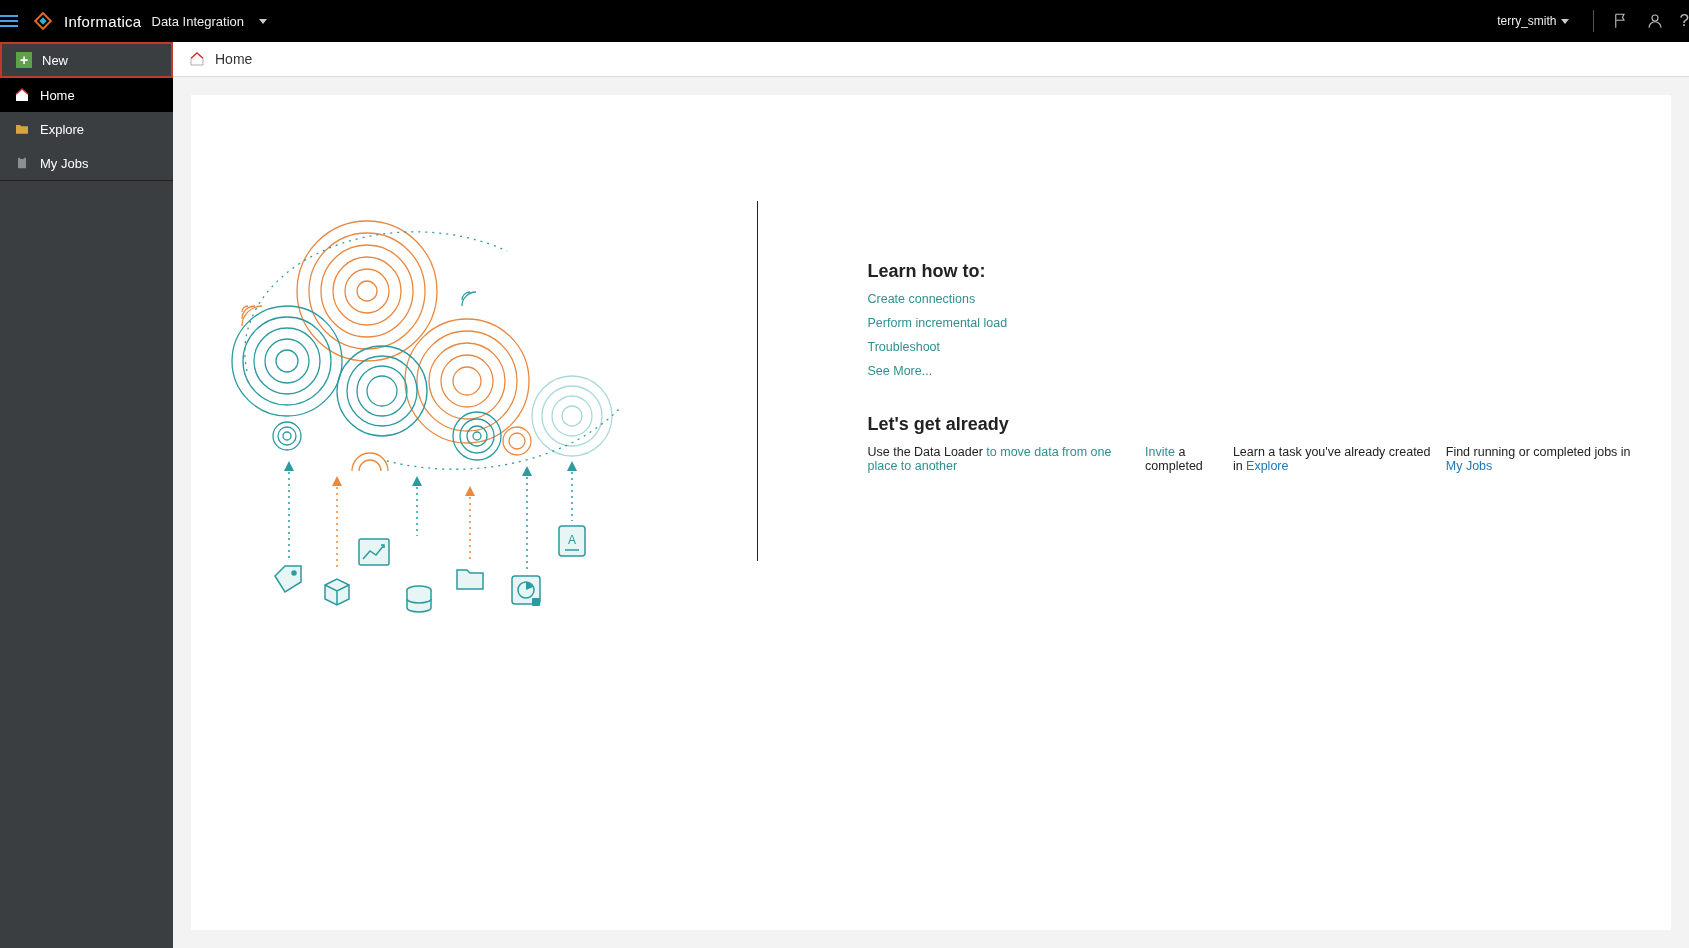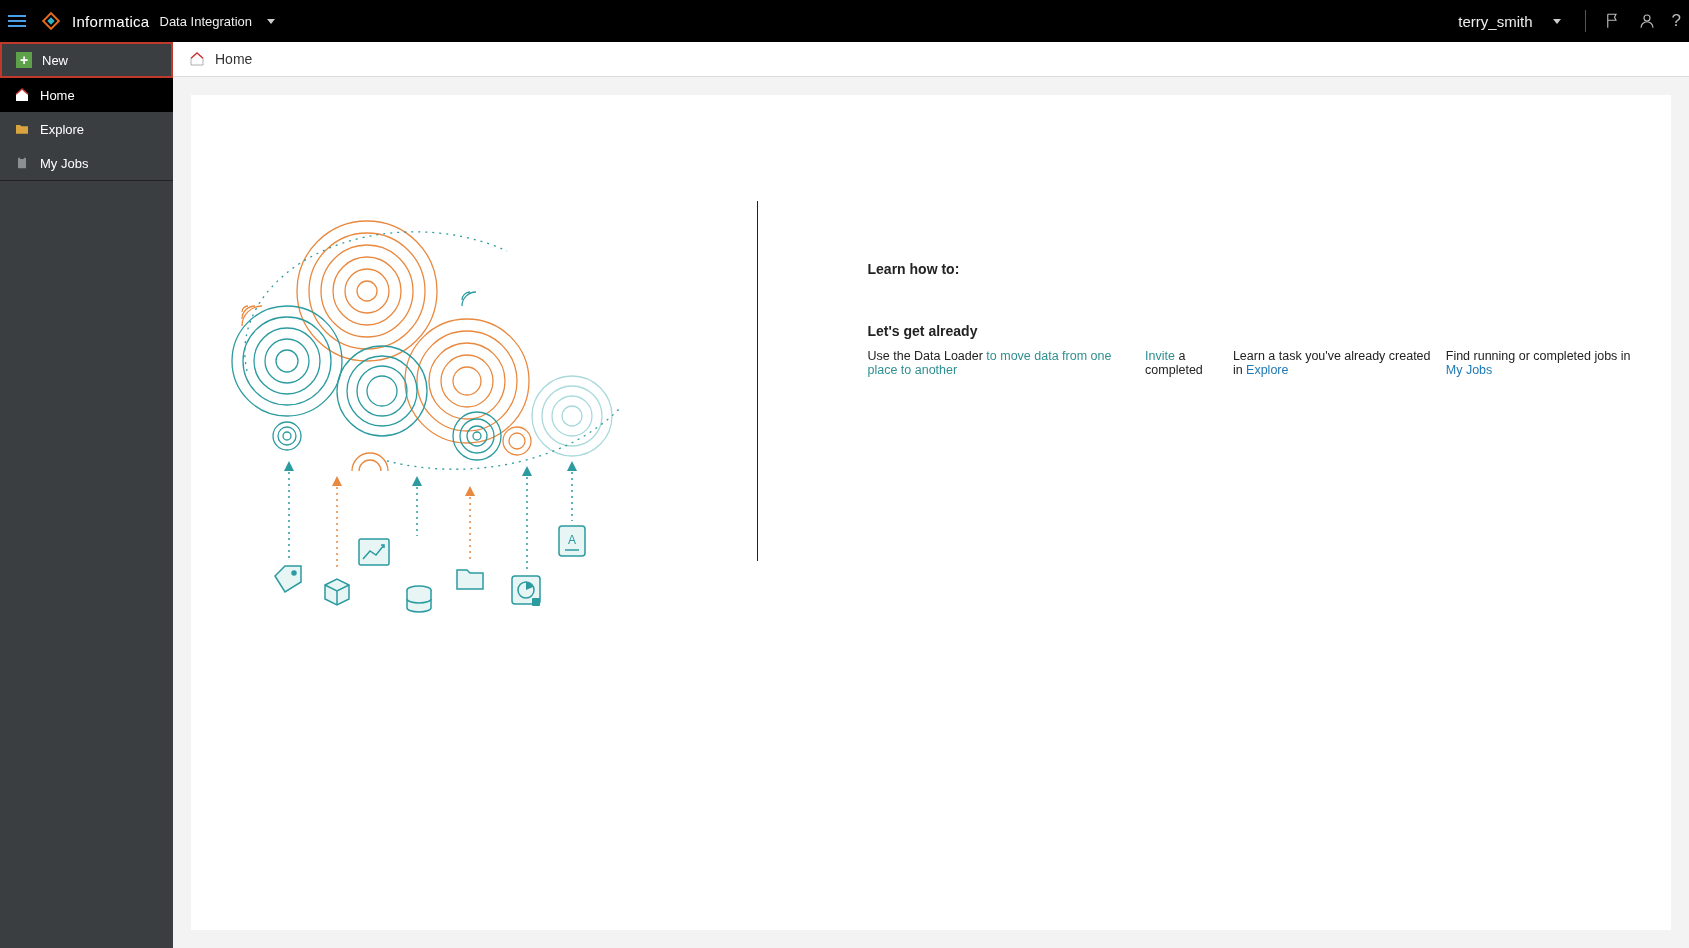--- a/index.html
+++ b/index.html
@@ -6,33 +6,33 @@
   body { font-family: Arial, Helvetica, sans-serif; background: #fff; color: #222; overflow: hidden; }
   .app { width: 1689px; height: 948px; display: flex; flex-direction: column; }
 
   
   .header {
     height: 42px;
     background: #000;
     color: #fff;
     display: flex;
     align-items: center;
-    padding: 0 8px;
+    padding: 0 0;
   }
   .hamburger {
     display: flex; flex-direction: column; justify-content: center; gap: 3px;
     width: 20px; height: 20px; cursor: pointer; margin-right: 12px;
   }
   .hamburger div { height: 2px; background: #4aa0e6; width: 18px; }
   .logo { width: 22px; height: 22px; margin-right: 10px; }
   .brand { font-size: 15px; font-weight: 400; margin-right: 10px; letter-spacing: 0.3px; }
   .service-picker { font-size: 13px; color: #eee; display: flex; align-items: center; gap: 15px; cursor: pointer; }
   .chevron-down { width: 0; height: 0; border-left: 4px solid transparent; border-right: 4px solid transparent; border-top: 5px solid #ccc; display: inline-block; }
   .header-spacer { flex: 1; }
-  .user-menu { font-size: 15px; color: #eee; display: flex; align-items: center; gap: 20px; cursor: pointer; margin-right: 14px; }
+  .user-menu { font-size: 12px; color: #eee; display: flex; align-items: center; gap: 4px; cursor: pointer; margin-right: 14px; }
   .vsep { width: 1px; height: 22px; background: #555; margin: 0 10px; }
   .hicon { width: 18px; height: 18px; stroke: #bbb; fill: none; stroke-width: 1.5; cursor: pointer; margin: 0 8px; }
   .qmark { color: #bbb; font-size: 17px; margin-left: 8px; cursor: pointer; }
 
   
   .body { flex: 1; display: flex; min-height: 0; }
 
   
   .sidebar {
     width: 173px;
@@ -102,21 +102,21 @@
     height: 360px;
     margin-left: 60px;
     margin-right: 110px;
     margin-top: 0;
   }
   .right-col {
     font-size: 13px;
     color: #222;
     padding-top: 60px;
   }
-  .sect-title { font-weight: bold; font-size: 14px; margin-bottom: 10px; }
+  .sect-title { font-weight: bold; font-size: 18px; margin-bottom: 10px; }
   .link-grid { display: flex; gap: 120px; margin-bottom: 36px; }
   .link-list { display: flex; flex-direction: column; gap: 10px; }
   .link { color: #2f8f90; cursor: pointer; font-size: 12.5px; }
   .started-lines { display: flex; gap: 6px; font-size: 12.5px; }
   .inline-link { color: #1f78b4; cursor: pointer; }
   .inline-link.teal { color: #2f8f90; }
 
   
   .cloud-svg { position: absolute; top: -10px; left: 0; }
 
@@ -341,20 +341,26 @@
                     </g>
                 </g>
               </svg>
             </div>
 
             <div class="divider-col"></div>
 
             <div class="right-col">
               <div class="sect-title">Learn how to:</div>
               <div class="link-grid">
+                <div class="link-list">
+                  <span class="link">Create connections</span>
+                  <span class="link">Perform incremental load</span>
+                  <span class="link">Troubleshoot</span>
+                  <span class="link">See More...</span>
+                </div>
               </div>
 
               <div class="sect-title">Let's get already</div>
               <div class="started-lines">
                 <div>
                   <span>Use the Data Loader </span><span class="inline-link teal">to move data from one place to another</span>
                 </div>
                 <div>
                   <span class="inline-link teal">Invite</span><span> a completed</span>
                 </div>

